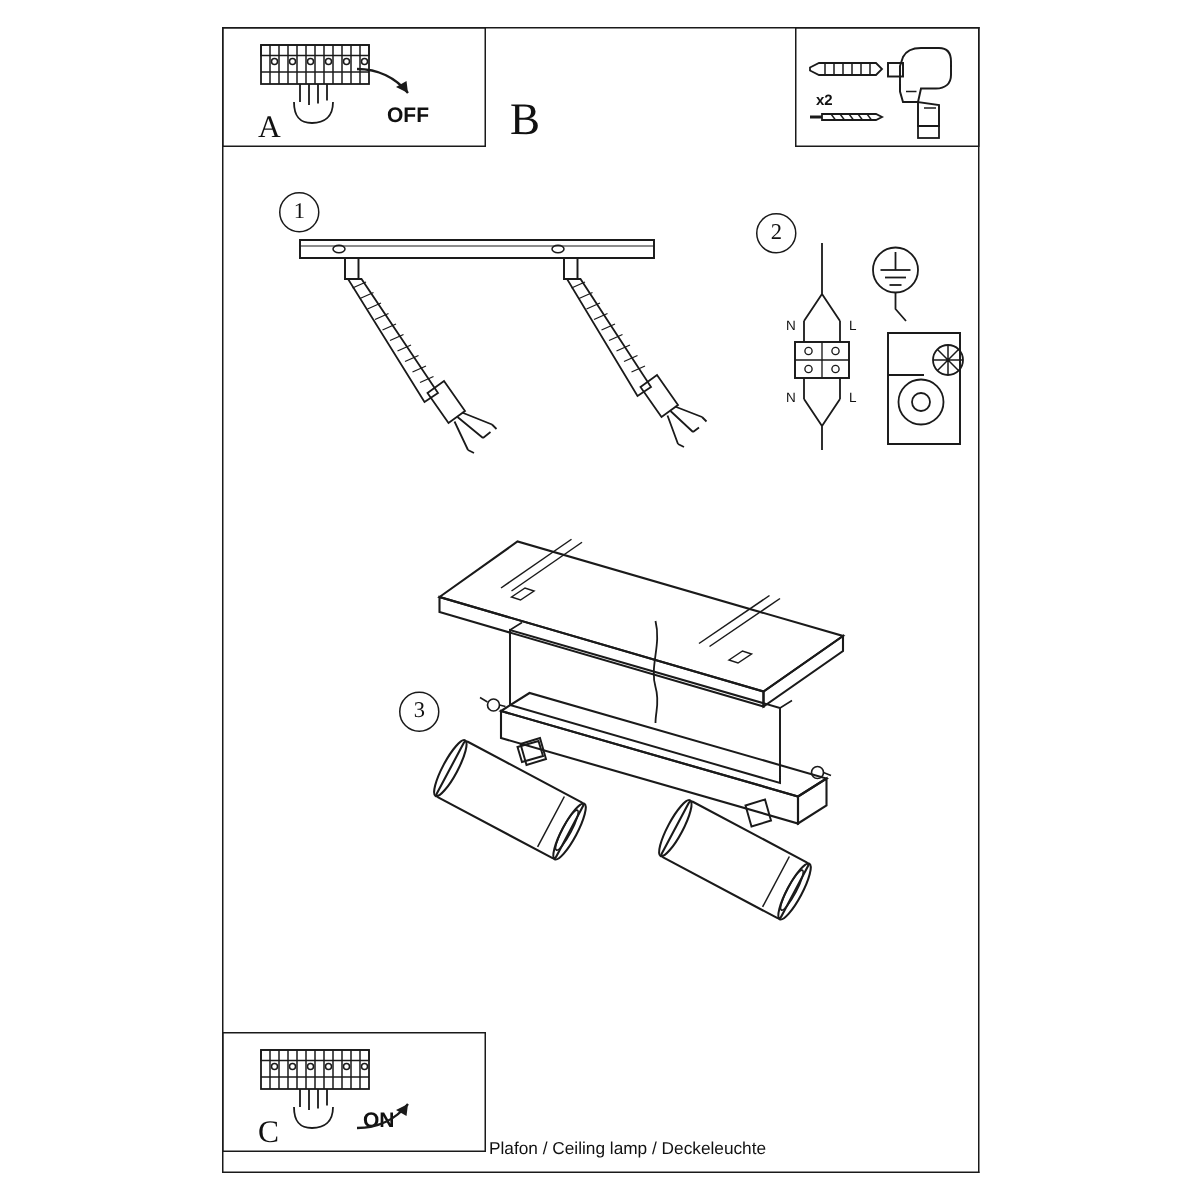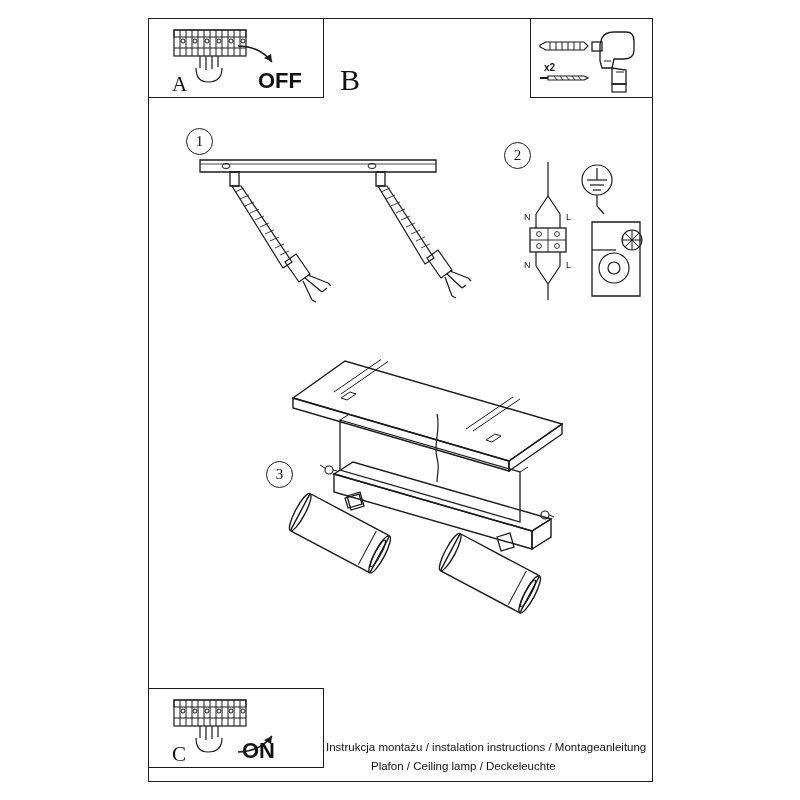--- a/index.html
+++ b/index.html
@@ -55,21 +55,21 @@
     font-family: "Liberation Serif", serif;
   }
   .bigletter {
     position: absolute;
     font-size: 30px;
     color: #111;
     font-family: "Liberation Serif", serif;
   }
   .onoff {
     position: absolute;
-    font-size: 22px;
+    font-size: 14px;
     font-weight: bold;
     color: #111;
     font-family: "Liberation Sans", sans-serif;
   }
   .stepnum {
     position: absolute;
     width: 25px; height: 25px;
     border: 1.5px solid #1a1a1a;
     border-radius: 50%;
     text-align: center;
@@ -392,16 +392,15 @@
     <g transform="translate(194,726)">
       <path class="ln" stroke-width="1.2" d="M6,0 L6,12 M12,0 L12,14 M18,0 L18,13 M24,0 L24,11"></path>
       <path class="ln" stroke-width="1.2" d="M2,12 C2,22 6,26 14,26 C22,26 28,22 28,12"></path>
     </g>
     <g>
       <path class="ln" stroke-width="1.6" d="M238,752 C252,752 264,746 272,736"></path>
       <path d="M272,736 L264,740 L271,744 Z" fill="#1a1a1a"></path>
     </g>
   </svg>
 
-  <div class="caption" style="left:326px; top:741px;">Instrukcja montażu / instalation instructions / Montageanleitung</div>
-  <div class="caption" style="left:326px; top:760px;margin-left:45px;">Plafon / Ceiling lamp / Deckeleuchte</div>
+  <div class="caption" style="left:326px; top:760px;">Plafon / Ceiling lamp / Deckeleuchte</div>
 
 </div>
 
 </body></html>

